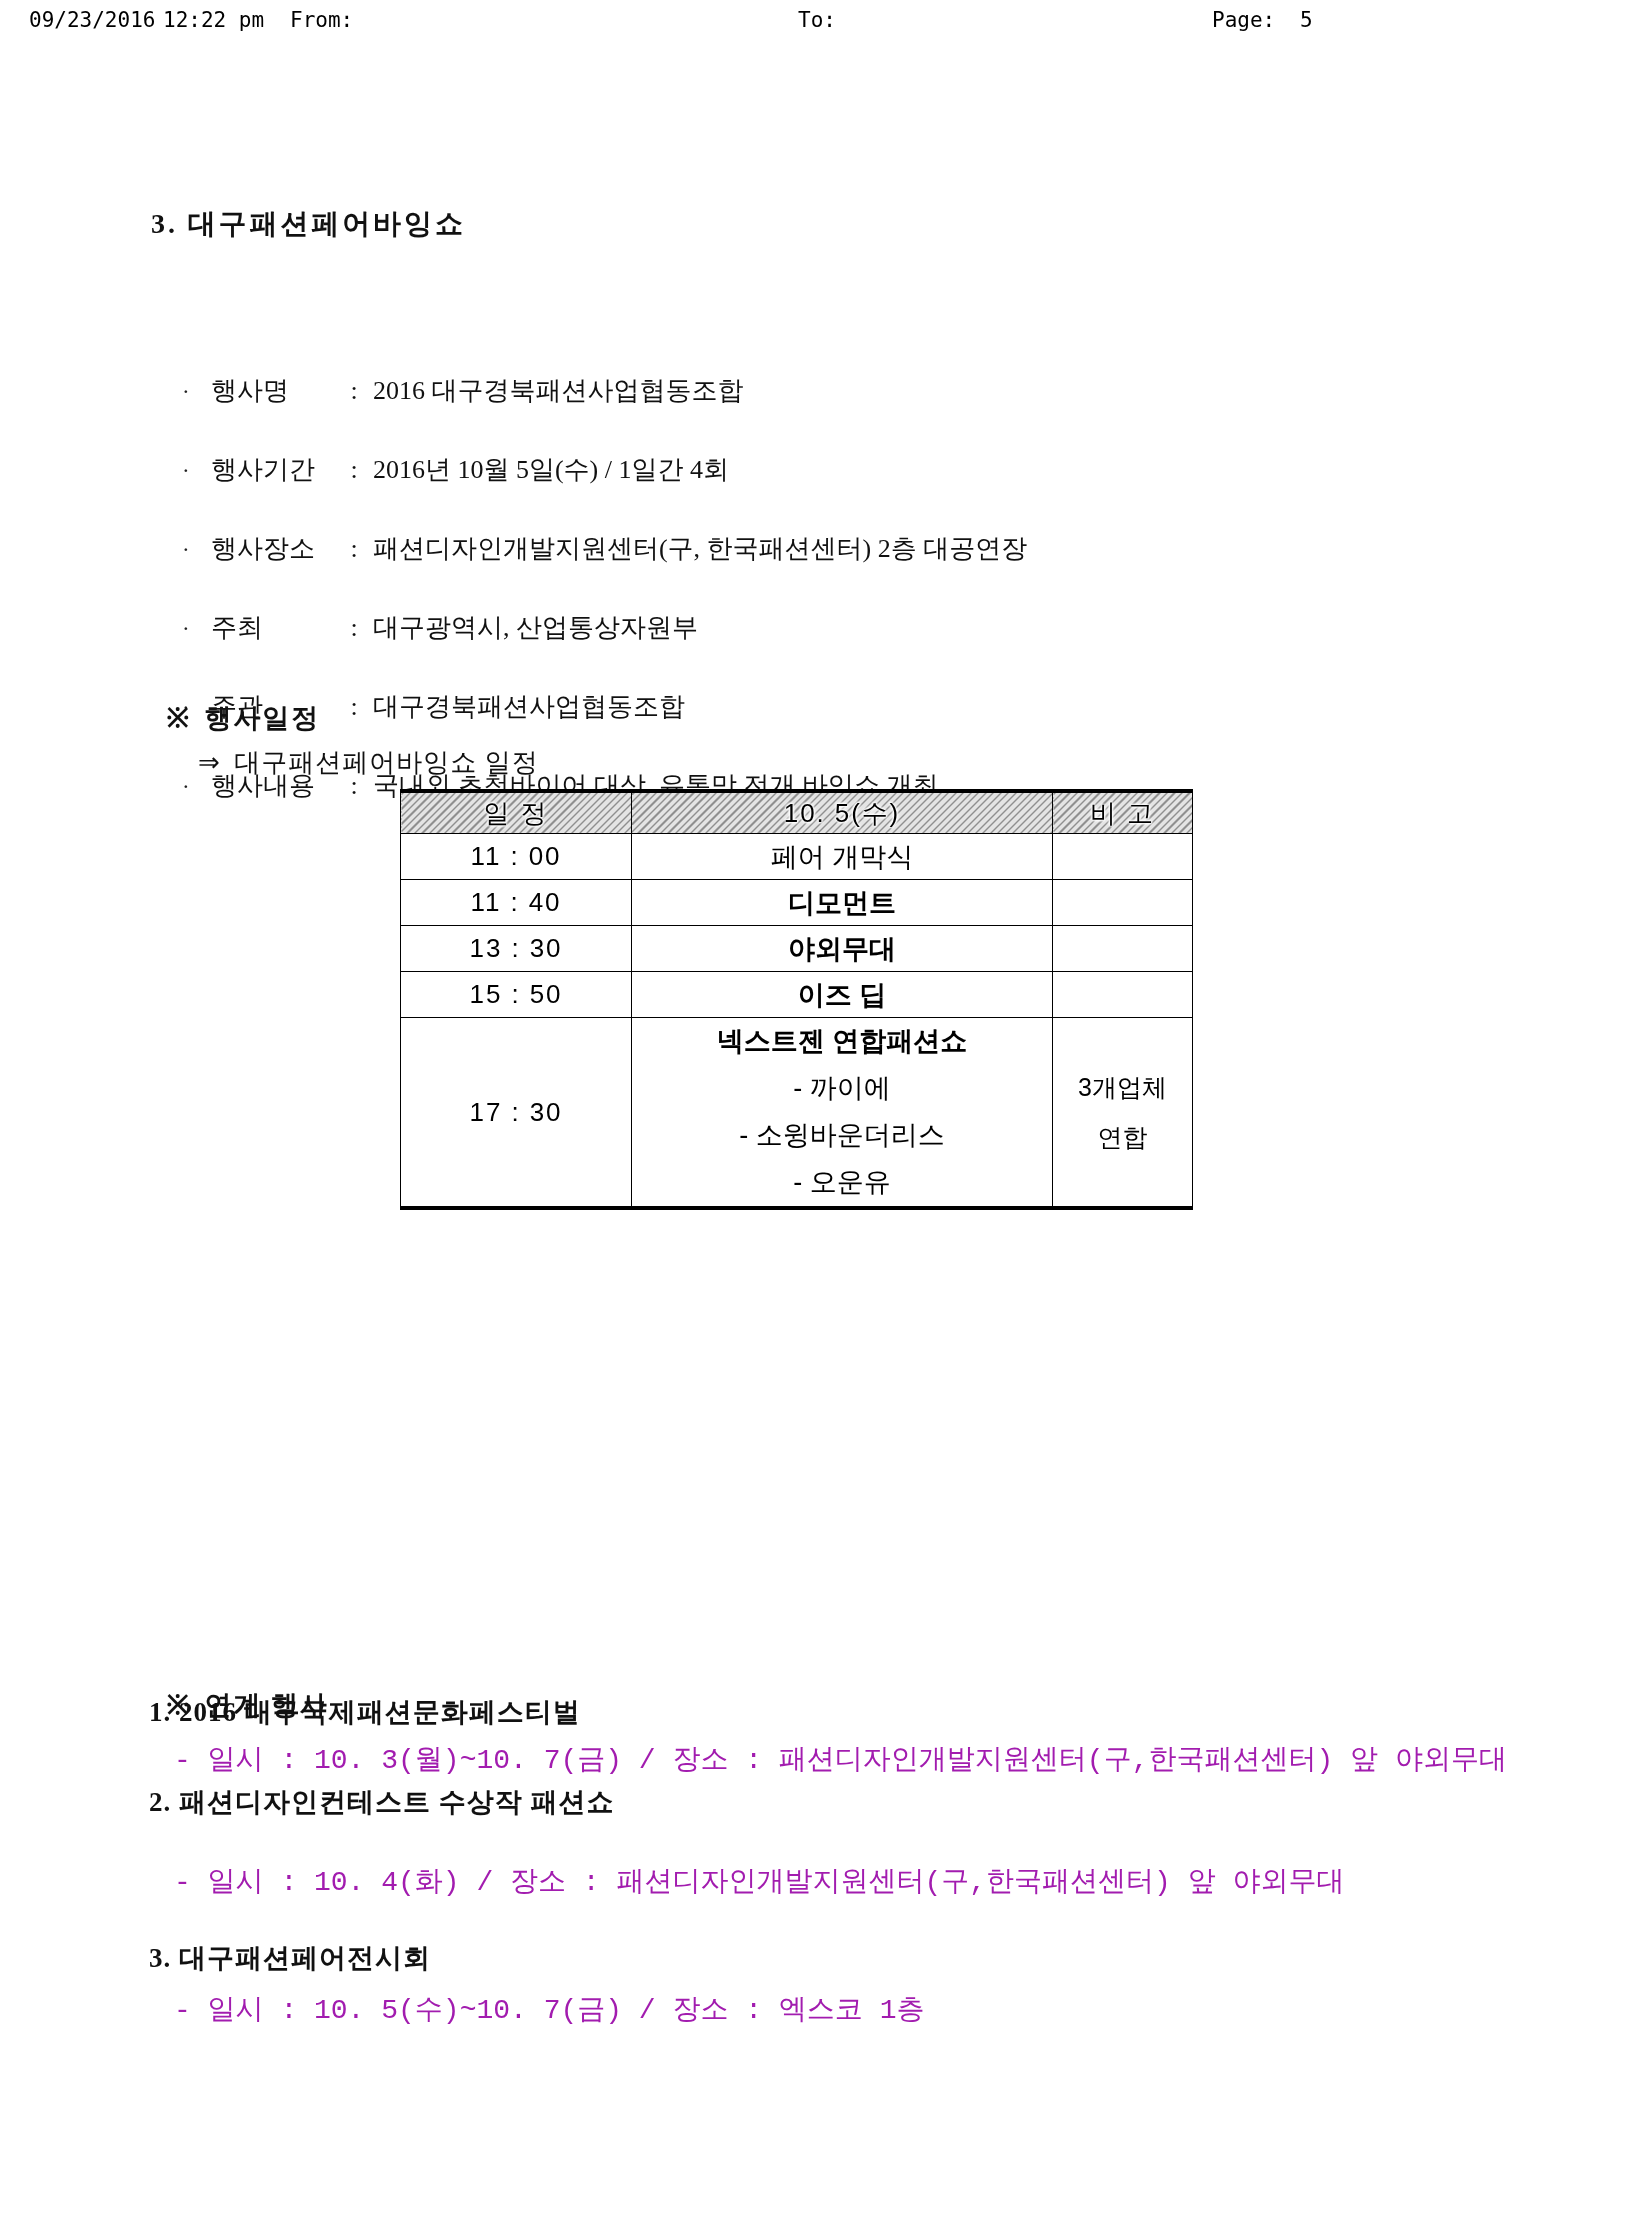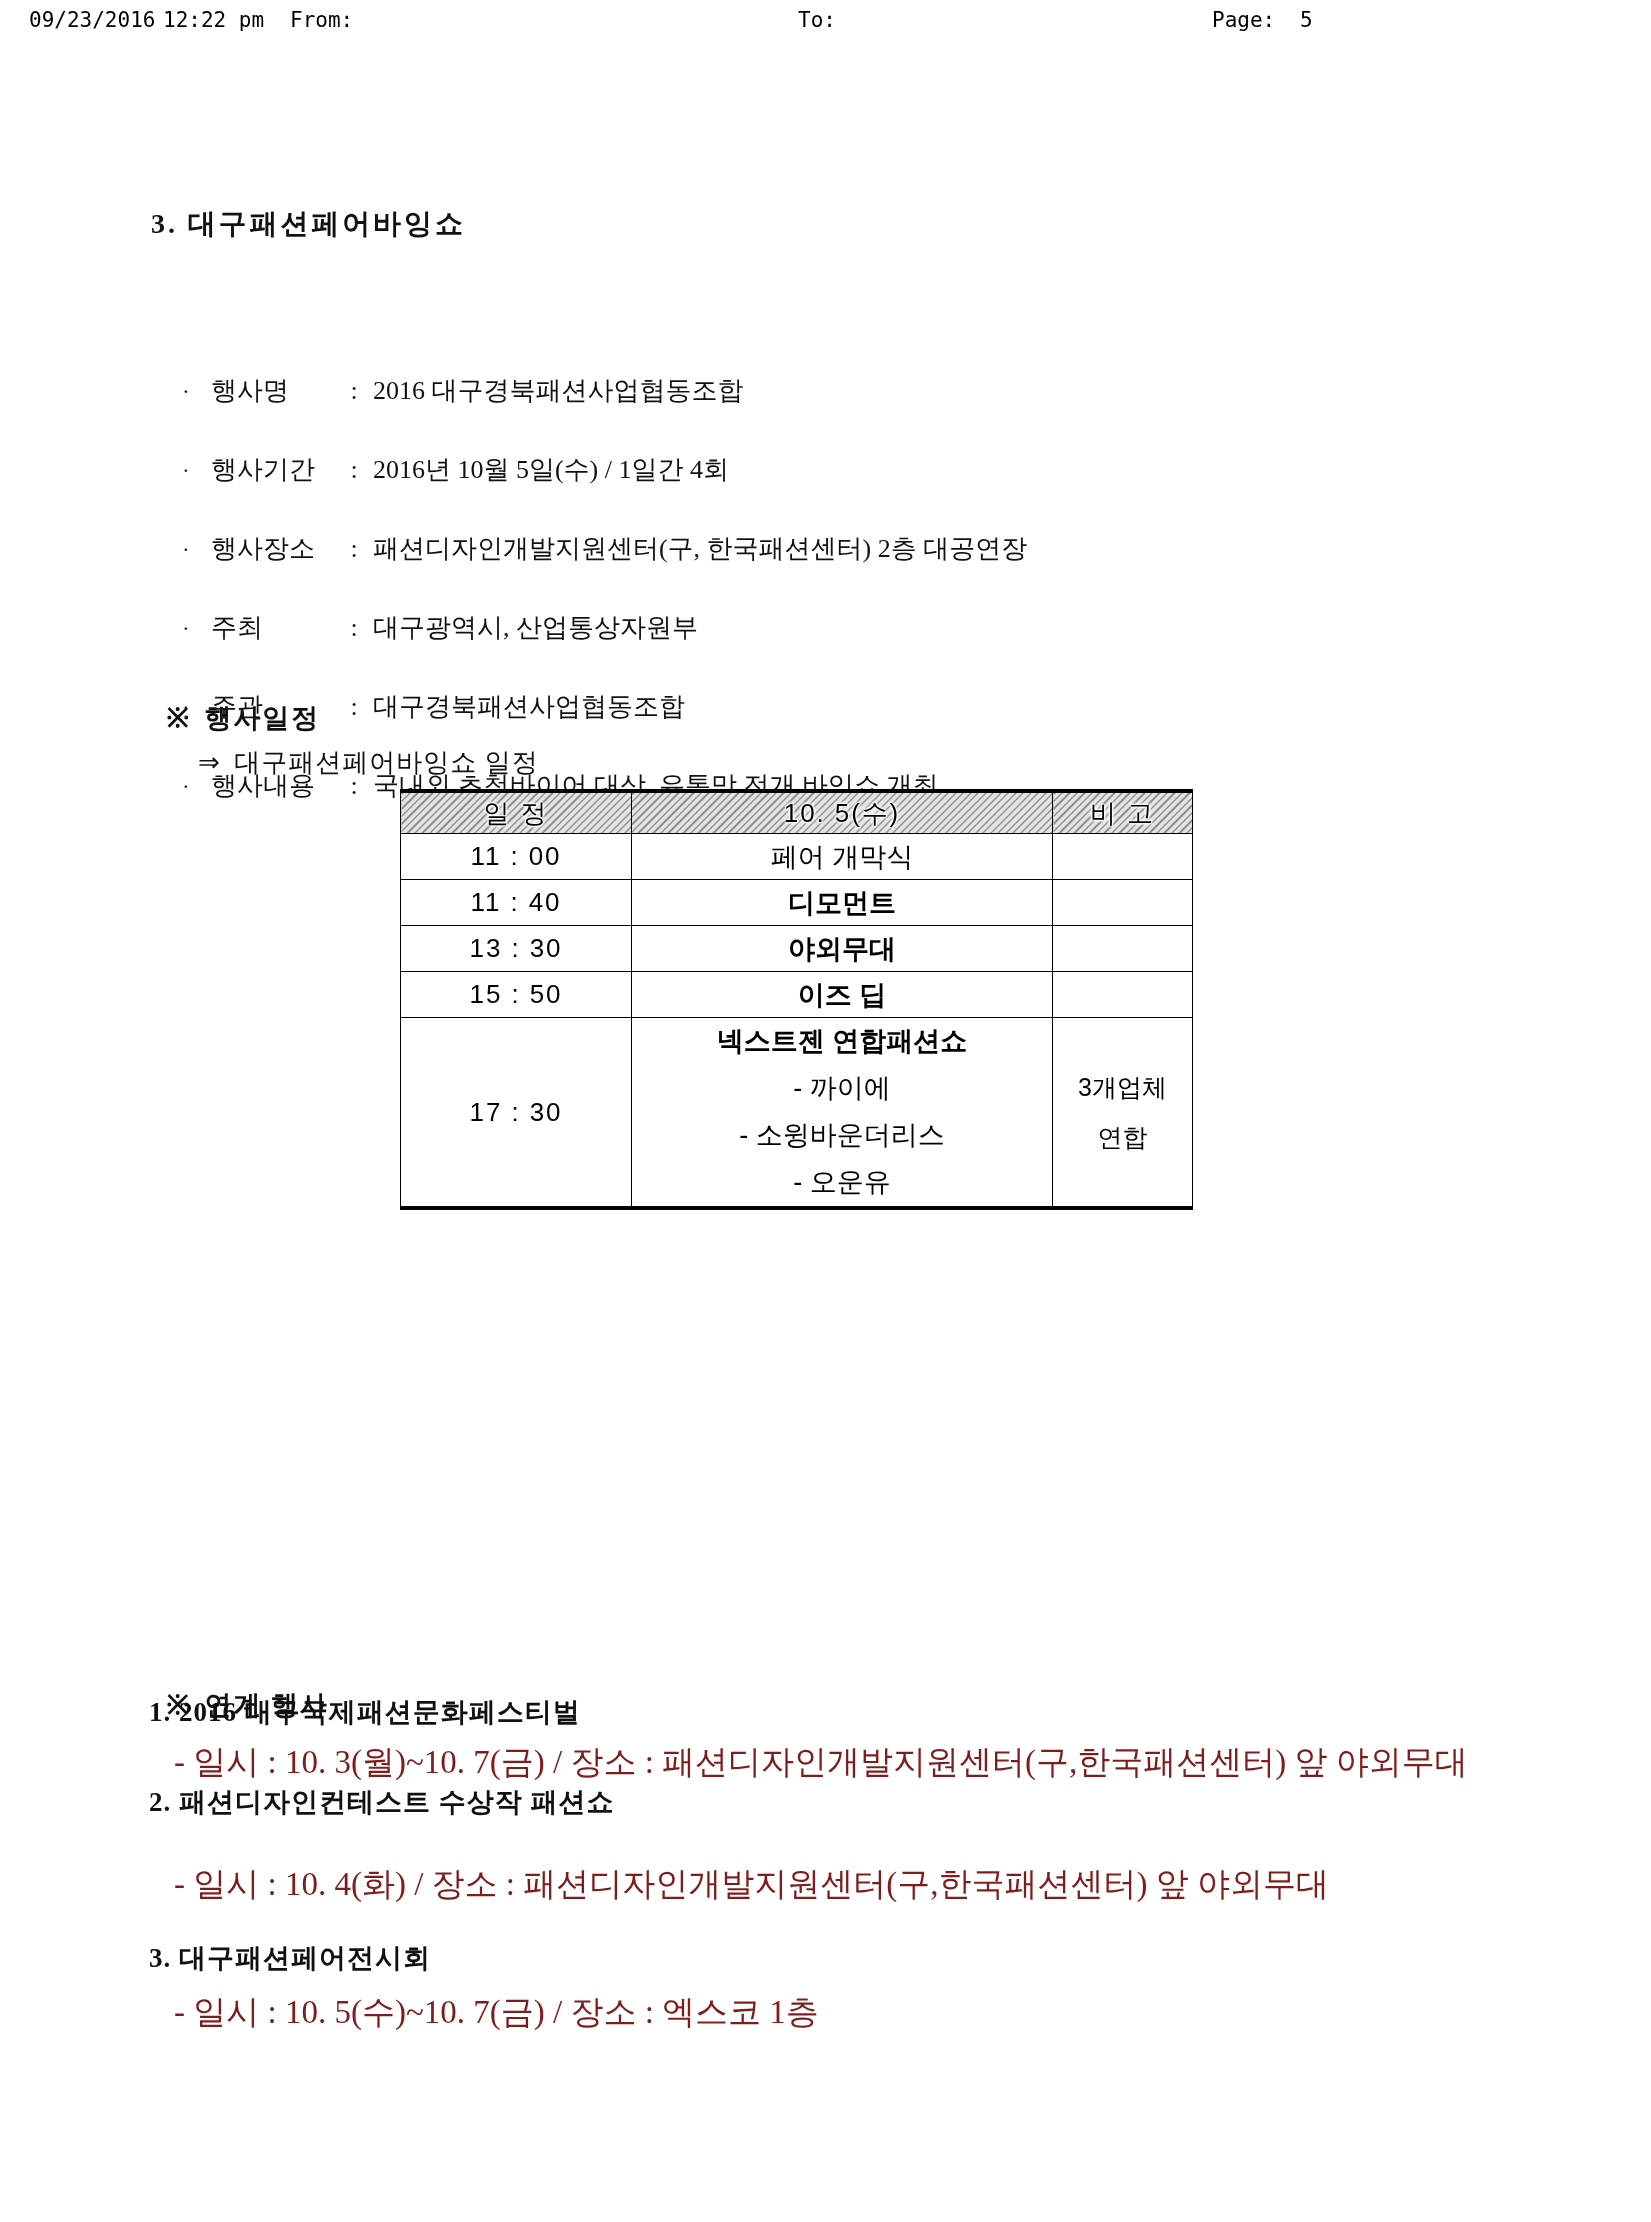--- a/index.html
+++ b/index.html
@@ -54,21 +54,21 @@
   .cell-time { font-size:26px; letter-spacing:1.9px; }
   .cell-event { font-size:27px; }
   .cell-note { font-size:25px; }
   .ev-line { height:47px; line-height:47px; }
   .ev-strong { font-weight:bold; }
   .note-line { height:50px; line-height:50px; }
 
   
   .rel-head { left:132px; top:1654px; font-size:27px; font-weight:bold; letter-spacing:1.9px; }
   .rel-title { font-size:27px; letter-spacing:1px; font-weight:bold; }
-  .rel-detail { font-family:Liberation Serif, serif; font-size:33px; color:#7f1d1d; }
+  .rel-detail { font-family:Liberation Mono, monospace; font-size:28px; color:#a21caf; }
   .rel-t1 { left:149px; top:1694px; }
   .rel-d1 { left:174px; top:1740px; }
   .rel-t2 { left:149px; top:1784px;text-align:right; }
   .rel-d2 { left:174px; top:1862px; }
   .rel-t3 { left:149px; top:1940px; }
   .rel-d3 { left:174px; top:1990px; }
 </style>
 </head>
 <body>
 

